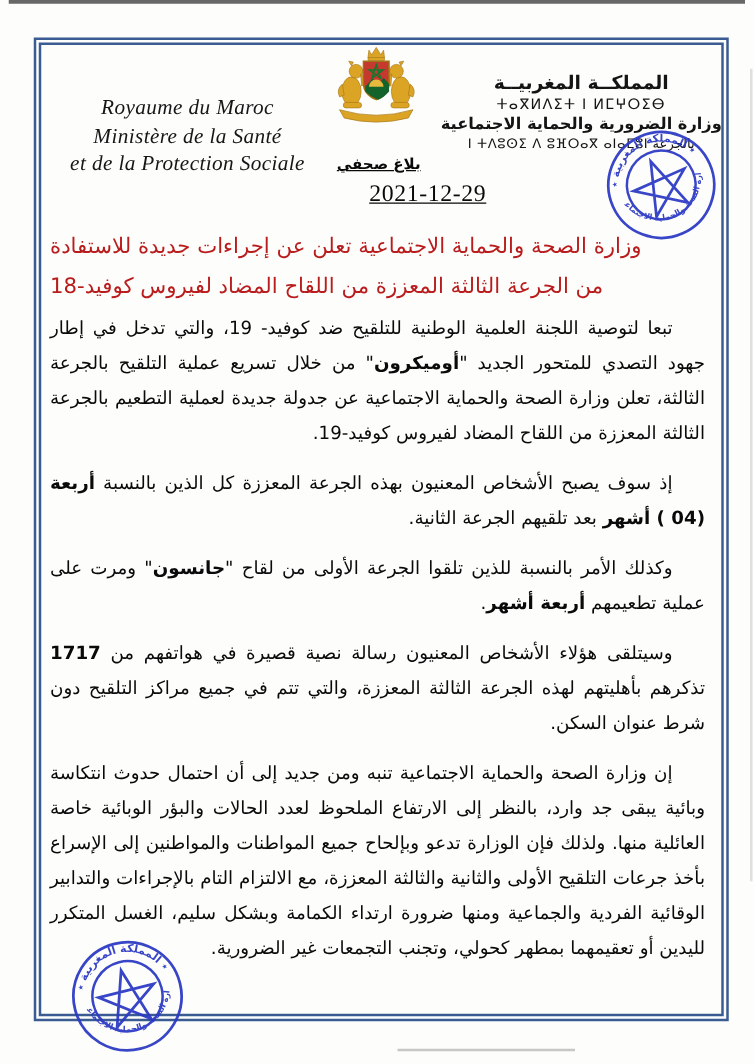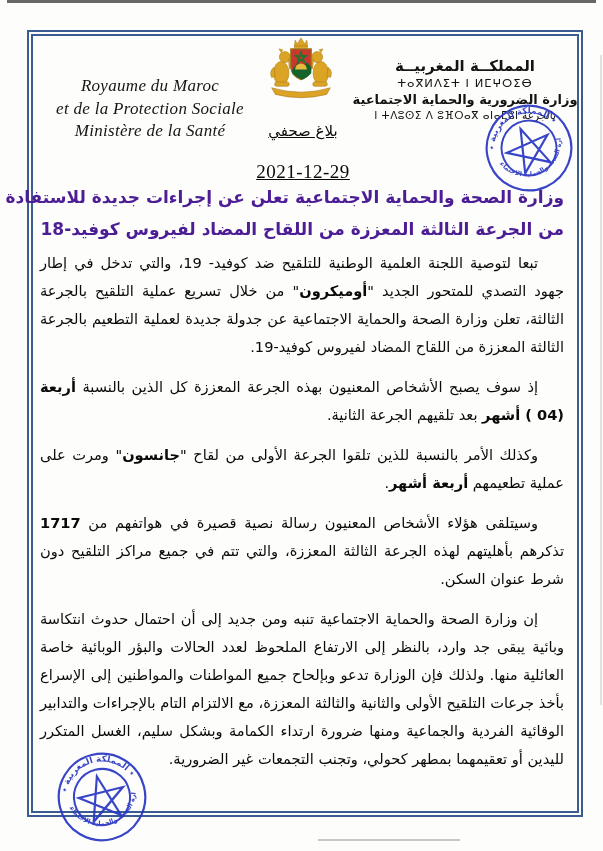--- a/index.html
+++ b/index.html
@@ -23,25 +23,25 @@
   }
   .hdr-arms{position:absolute;left:257px;top:35px;width:88px;height:76px;}
   .hdr-ar{position:absolute;left:348px;top:37px;width:234px;direction:rtl;text-align:center;color:#141414;}
   .hdr-ar div{white-space:nowrap;}
   .hdr-ar .l1{font-size:15px;font-weight:bold;line-height:18px;margin-top:20px;}
   .hdr-ar .l2{font-size:11.5px;line-height:16px;letter-spacing:1px;}
   .hdr-ar .l3{font-size:13px;font-weight:bold;line-height:17px;}
   .hdr-ar .l4{font-size:10.5px;line-height:15px;letter-spacing:.5px;}
   
   .press{position:absolute;left:217px;top:121px;width:172px;text-align:center;}
-  .press .label{direction:rtl;font-size:15px;font-weight:normal;text-decoration:underline;white-space:nowrap;line-height:20px;}
-  .press .date{font-family:"Liberation Serif",serif;font-size:19px;text-decoration:underline;letter-spacing:.5px;margin-top:19px;line-height:23px;}
+  .press .label{direction:rtl;font-size:12px;font-weight:bold;text-decoration:underline;white-space:nowrap;line-height:20px;}
+  .press .date{font-family:"Liberation Serif",serif;font-size:19px;text-decoration:underline;letter-spacing:.5px;margin-top:3px;line-height:23px;text-align:right;}
   
-  .title{position:absolute;left:40px;top:181px;width:524px;direction:rtl;text-align:right;
-    font-weight:bold;font-size:17px;line-height:32px;color:#4c1d95;}
+  .title{position:absolute;left:40px;top:181px;width:524px;direction:rtl;text-align:left;
+    font-weight:normal;font-size:17px;line-height:32px;color:#b91c1c;}
   .title div{white-space:nowrap;}
   
   .bodytext{position:absolute;left:40px;top:249px;width:524px;direction:rtl;
     text-align:justify;font-size:14.6px;line-height:28px;}
   .bodytext p{margin:0 0 12px 0;text-indent:26px;}
   .bodytext b{font-weight:bold;}
   
   .stamp{position:absolute;opacity:.93;z-index:4;}
   .stamp-right{left:484px;top:103px;width:90px;height:90px;transform:rotate(-24deg);}
   .stamp-left{left:56px;top:751px;width:92px;height:92px;transform:rotate(-14deg);}
@@ -52,22 +52,22 @@
 <body>
 
 <div class="scan-top"></div>
 <div class="scan-bottom"></div>
 <div class="scan-right"></div>
 
 <div class="frame"></div>
 
 <div class="hdr-fr">
   <div>Royaume du Maroc</div>
+  <div>Ministère de la Santé</div>
   <div>et de la Protection Sociale</div>
-  <div>Ministère de la Santé</div>
 </div>
 
 <div class="hdr-arms">
   <svg viewBox="0 0 120 88">
 
     <path d="M20 72 q40 12 80 0 l-5 9 q-35 9 -70 0 z" fill="#dca425" stroke="#a87715" stroke-width="0.8"></path>
 
     <g fill="#dca425" stroke="#a87715" stroke-width="0.7">
       <ellipse cx="33" cy="52" rx="10.5" ry="16"></ellipse>
       <circle cx="38" cy="30" r="7.5"></circle>

